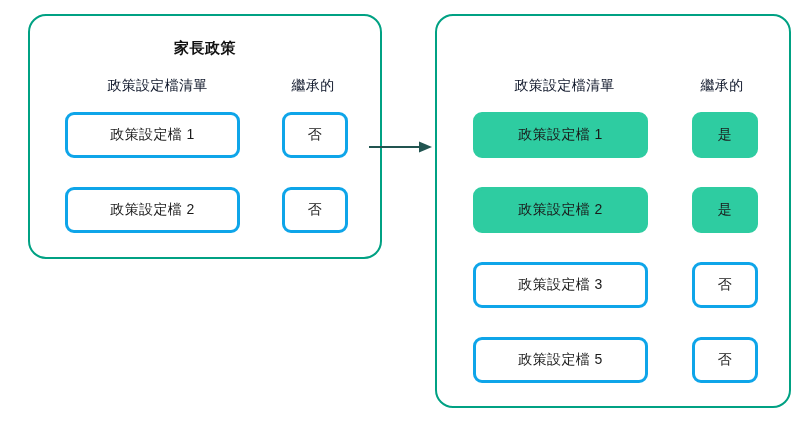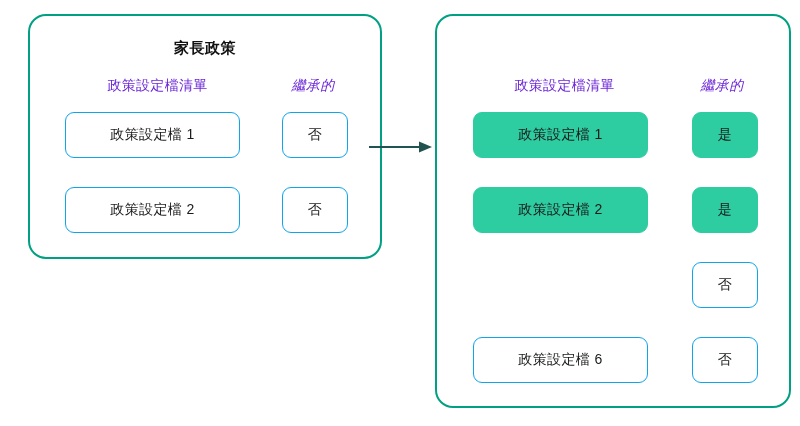--- a/index.html
+++ b/index.html
@@ -59,48 +59,48 @@
   .col-headers {
     position: absolute;
     top: 61px;
     left: 0;
     right: 0;
     height: 22px;
   }
   .col-header {
     position: absolute;
     font-size: 14px;
-    color: #6d28d9;
+    color: #0f172a;
     white-space: nowrap;
     text-align: center;
     letter-spacing: 0.3px;
   }
   .col-header.c-profiles { left: 20px;  width: 215px; }
-  .col-header.c-inherit  { right: 12px; width: 110px; font-style: italic; }
+  .col-header.c-inherit  { right: 12px; width: 110px; }
 
   
   .rows {
     position: absolute;
     left: 0;
     right: 0;
     top: 96px;
   }
   .row {
     position: relative;
     height: 46px;
     margin-bottom: 29px;
   }
   .row:last-child { margin-bottom: 0; }
 
   .chip {
     position: absolute;
     box-sizing: border-box;
     height: 46px;
     top: 0;
-    border: 1px solid #0ea5e9;
+    border: 3px solid #0ea5e9;
     border-radius: 9px;
     background: #ffffff;
     display: flex;
     align-items: center;
     justify-content: center;
     font-size: 14px;
     letter-spacing: 0.4px;
     color: #1a1a1a;
   }
   .chip.filled {
@@ -164,22 +164,23 @@
     <div class="rows">
       <div class="row">
         <div class="chip chip-profile filled">政策設定檔 1</div>
         <div class="chip chip-inherit filled">是</div>
       </div>
       <div class="row">
         <div class="chip chip-profile filled">政策設定檔 2</div>
         <div class="chip chip-inherit filled">是</div>
       </div>
       <div class="row">
+        <div class="chip chip-profile">政策設定檔 3</div>
         <div class="chip chip-inherit">否</div>
       </div>
       <div class="row">
-        <div class="chip chip-profile">政策設定檔 6</div>
+        <div class="chip chip-profile">政策設定檔 5</div>
         <div class="chip chip-inherit">否</div>
       </div>
     </div>
   </div>
 
 </div>
 
 </body></html>

